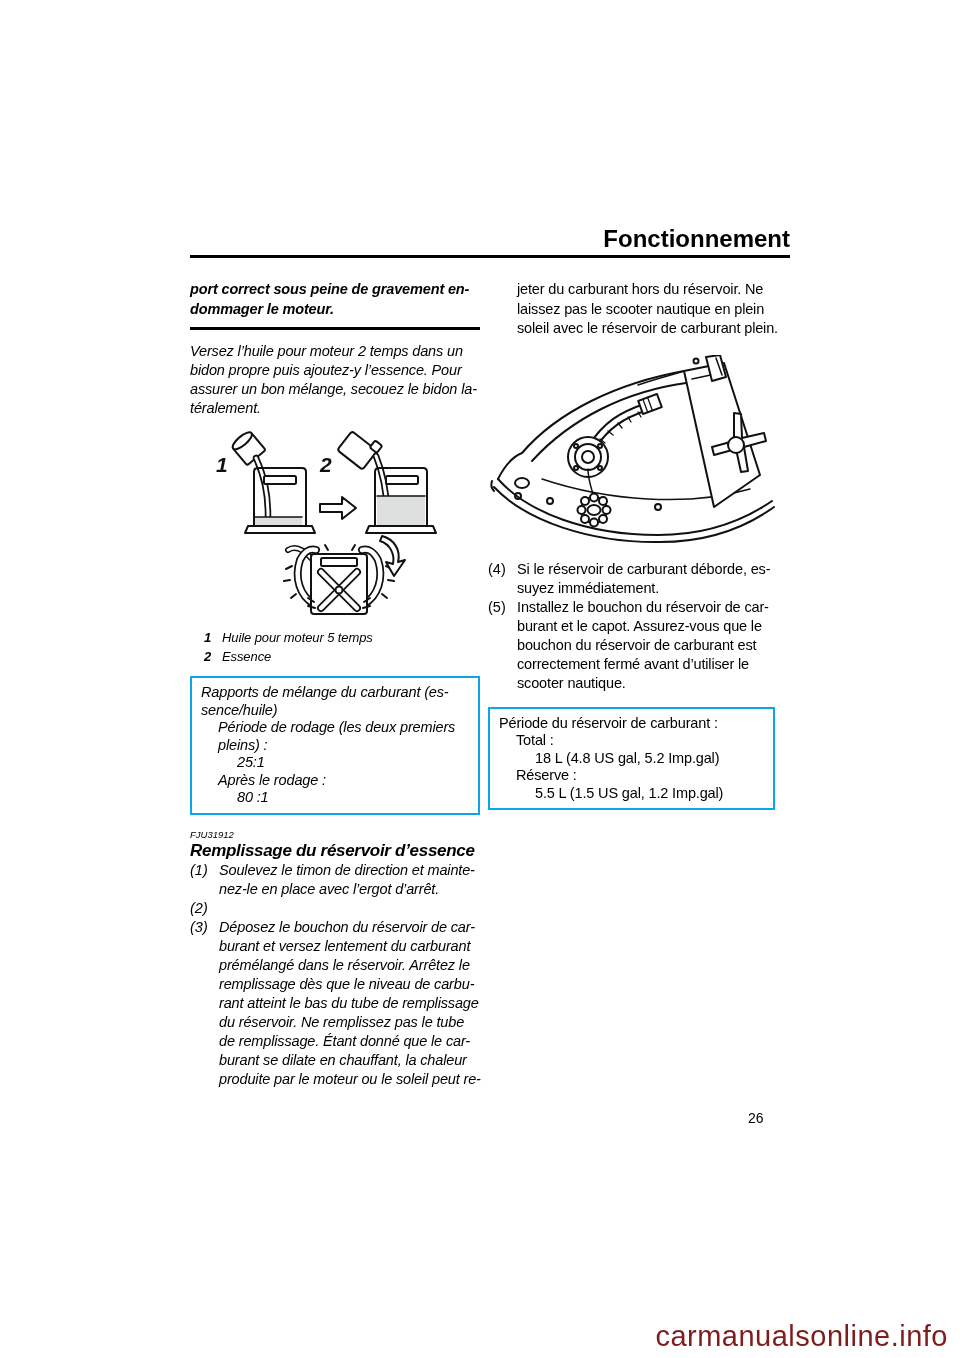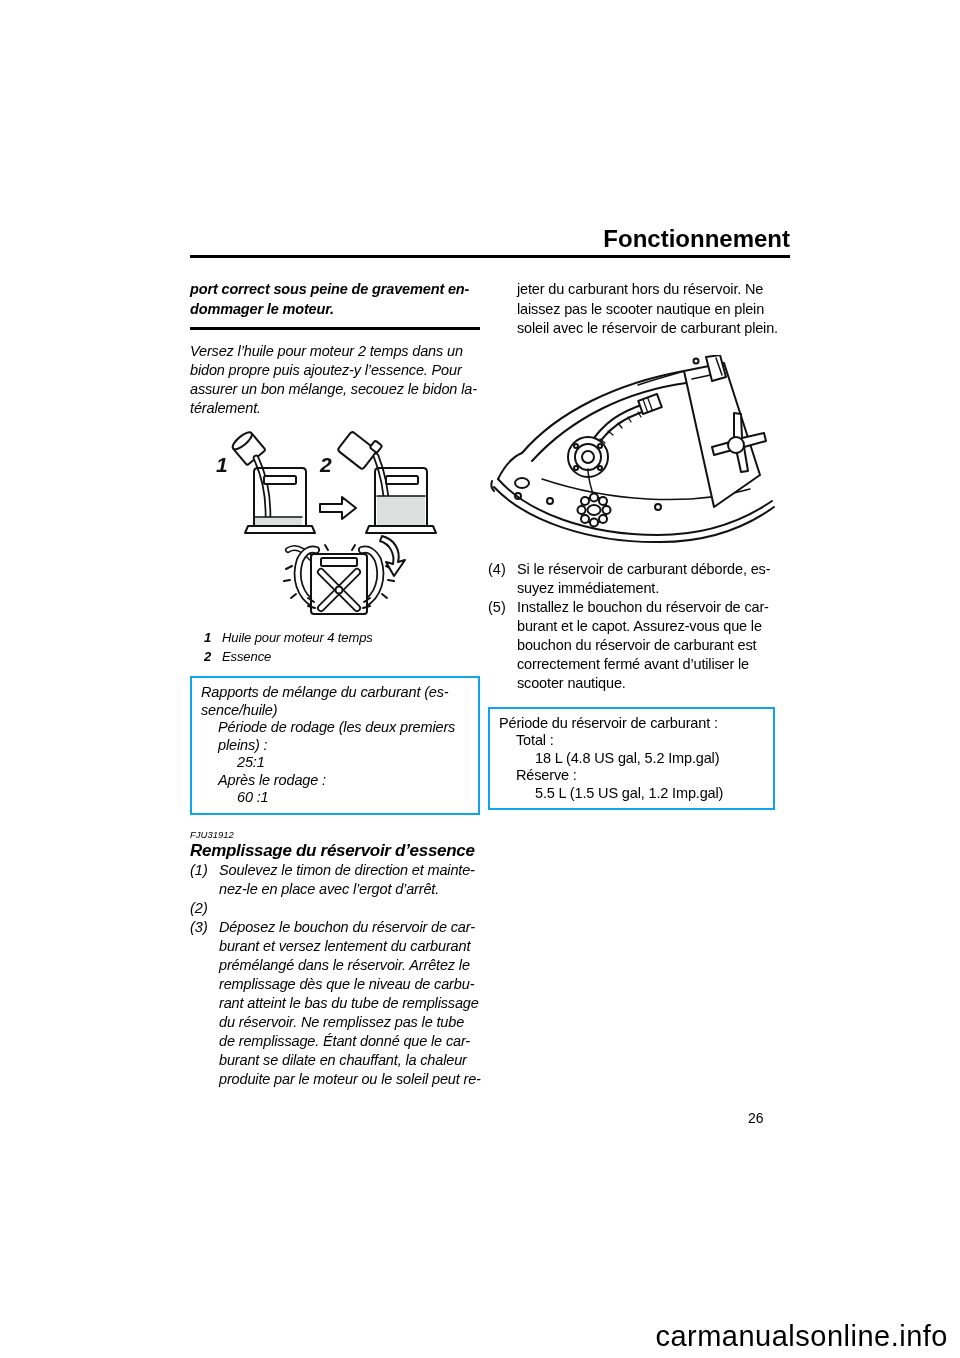--- a/index.html
+++ b/index.html
@@ -26,21 +26,21 @@
   .bl.i1{padding-left:17px;}
   .bl.i2{padding-left:36px;}
   .right-box{margin-right:15px;margin-top:14px;}
   .section-code{font-size:9.5px;line-height:11px;margin-top:14px;letter-spacing:0;}
   .section-heading{font-size:17px;font-weight:bold;line-height:21px;letter-spacing:-0.3px;white-space:nowrap;}
   .li{display:flex;}
   .li-num{width:29px;flex:none;font-size:14.5px;line-height:19px;}
   .cont{padding-left:29px;line-height:19.5px;}
   .ritems{margin-top:6px;}
   .page-number{position:absolute;left:748px;top:1110px;width:30px;font-size:14px;}
-  .watermark{position:absolute;top:1320px;right:12px;font-size:29px;color:#000000;letter-spacing:0.5px;}
+  .watermark{position:absolute;top:1320px;right:12px;font-size:29px;color:#7f1d1d;letter-spacing:0.5px;}
   svg .lbl{font-family:"Liberation Sans",sans-serif;font-weight:bold;font-size:21px;fill:#111;}
 </style>
 </head>
 <body>
 
 <div class="page">
   <div class="content">
 
     <h1 class="page-title">Fonctionnement</h1>
     <div class="title-rule"></div>
@@ -109,35 +109,35 @@
                 <path d="M100 172 l6 4 M100 180 l7 2 M162 172 l-6 4 M162 180 l-7 2" stroke-width="2"></path>
                 <path d="M84 140 l-6 3 M82 154 l-6 1 M88 168 l-5 4 M178 140 l6 3 M180 154 l6 1 M174 168 l5 4 M120 124 l-3 -5 M144 124 l3 -5" stroke-width="2"></path>
                 <path d="M174 110 C186 113 193 124 190 136 L197 134 L186 150 L178 136 L185 138 C187 128 182 118 172 115 Z" fill="#fff"></path>
               </g>
             </g>
           </svg>
         </figure>
 
         <div class="caption-row">
           <span class="caption-num">1</span>
-          <span>Huile pour moteur 4 temps</span>
+          <span>Huile pour moteur 5 temps</span>
         </div>
         <div class="caption-row">
           <span class="caption-num">2</span>
           <span>Essence</span>
         </div>
 
         <div class="spec-box">
           <div class="bl i0">Rapports de mélange du carburant (es-</div>
           <div class="bl i0">sence/huile)</div>
           <div class="bl i1">Période de rodage (les deux premiers</div>
           <div class="bl i1">pleins) :</div>
           <div class="bl i2">25:1</div>
           <div class="bl i1">Après le rodage :</div>
-          <div class="bl i2">60 :1</div>
+          <div class="bl i2">80 :1</div>
         </div>
 
         <div class="section-code">FJU31912</div>
         <h2 class="section-heading" style="margin:0">Remplissage du réservoir d’essence</h2>
 
         <div class="li">
           <span class="li-num">(1)</span>
           <span class="line-block">Soulevez le timon de direction et mainte-<br>nez-le en place avec l’ergot d’arrêt.</span>
         </div>
         <div class="li">

